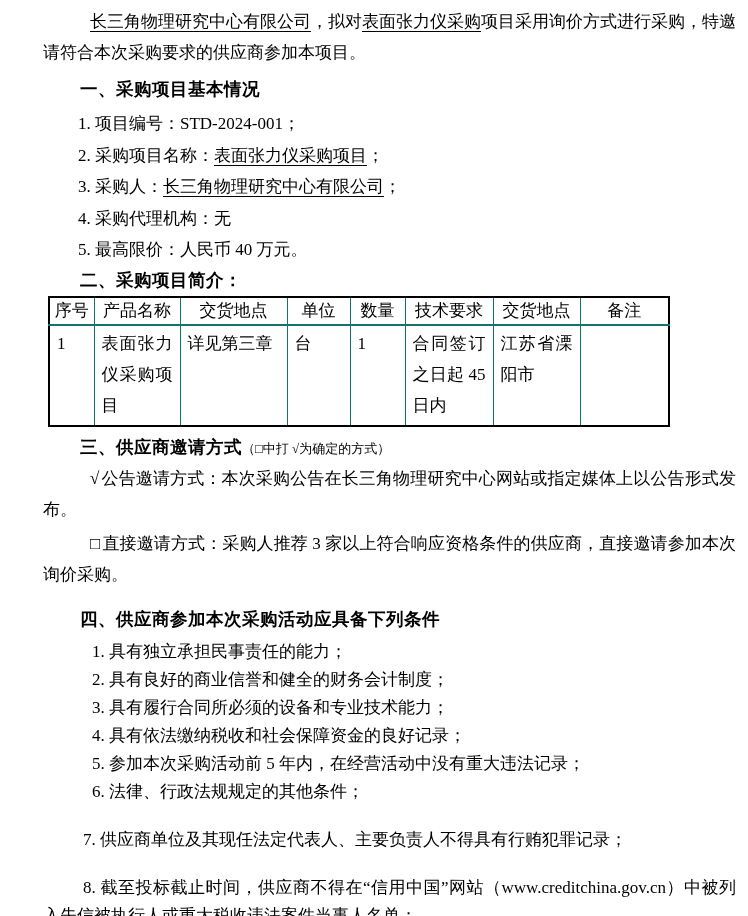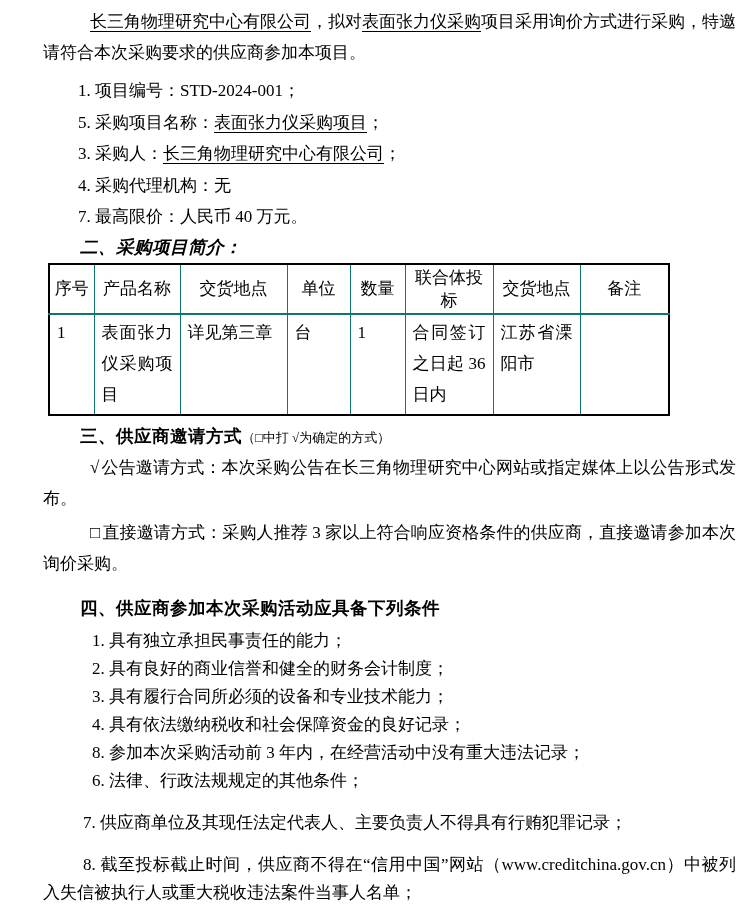--- a/index.html
+++ b/index.html
@@ -22,21 +22,21 @@
     padding-left: 37px; margin-top: 10px; letter-spacing: 0.5px;
   }
   .sec-heading .note {
     font-family: "Liberation Serif", "DejaVu Serif", serif;
     font-weight: normal; font-size: 13px; letter-spacing: 0;
   }
 
   .s1-items { margin-top: 7px; }
   .s1-item { line-height: 31.5px; padding-left: 35px; }
 
-  .sec2-heading { margin-top: 3px; font-style: italic; }
+  .sec2-heading { margin-top: 3px; }
 
   table.spec {
     border-collapse: collapse; table-layout: fixed; width: 620px;
     margin: 4px 0 0 5px; font-size: 17px;
     border: 2px solid #000;
   }
   table.spec th, table.spec td { border: 1px solid #0f766e; }
   table.spec thead th {
     font-weight: normal; text-align: center;
     height: 28px; padding: 1px 2px; border-bottom-width: 2px;
@@ -51,36 +51,37 @@
   .option {
     line-height: 31px; text-indent: 47px; text-align: justify;
     margin-top: 3px;
   }
   .option .mark { margin-right: 2px; }
 
   .sec4-heading { margin-top: 18px; }
 
   .s4-items { margin-top: 7px; }
   .s4-item { line-height: 28px; text-indent: 49px; text-align: justify; }
-  .s4-item.alt { text-indent: 40px; margin-top: 14px; }
+  .s4-item.alt { text-indent: 40px; margin-top: 20px; }
 </style>
 </head>
 <body>
 
 <div class="page">
 
   <p class="intro"><span class="u">长三角物理研究中心有限公司</span><span>，拟对</span><span class="u">表面张力仪采购</span><span>项目采用询价方式进行采购，特邀请符合本次采购要求的供应商参加本项目。</span></p>
 
+  <h2 class="sec-heading">一、采购项目基本情况</h2>
 
   <div class="s1-items">
     <p class="s1-item"><span>1. 项目编号：STD-2024-001；</span><span class="u"></span><span></span></p>
-    <p class="s1-item"><span>5. 采购项目名称：</span><span class="u">表面张力仪采购项目</span><span>；</span></p>
+    <p class="s1-item"><span>2. 采购项目名称：</span><span class="u">表面张力仪采购项目</span><span>；</span></p>
     <p class="s1-item"><span>3. 采购人：</span><span class="u">长三角物理研究中心有限公司</span><span>；</span></p>
     <p class="s1-item"><span>4. 采购代理机构：无</span><span class="u"></span><span></span></p>
-    <p class="s1-item"><span>7. 最高限价：人民币 40 万元。</span><span class="u"></span><span></span></p>
+    <p class="s1-item"><span>5. 最高限价：人民币 40 万元。</span><span class="u"></span><span></span></p>
   </div>
 
   <h2 class="sec-heading sec2-heading">二、采购项目简介：</h2>
 
   <table class="spec">
     <colgroup>
       <col style="width:45px">
         <col style="width:86px">
         <col style="width:107px">
         <col style="width:63px">
@@ -89,52 +90,52 @@
         <col style="width:87px">
         <col style="width:89px">
     </colgroup>
     <thead>
       <tr>
         <th>序号</th>
         <th>产品名称</th>
         <th>交货地点</th>
         <th>单位</th>
         <th>数量</th>
-        <th>联合体投标</th>
+        <th>技术要求</th>
         <th>交货地点</th>
         <th>备注</th>
       </tr>
     </thead>
     <tbody>
       <tr>
         <td>1</td>
         <td>表面张力仪采购项目</td>
         <td>详见第三章</td>
         <td>台</td>
         <td>1</td>
-        <td>合同签订之日起 36 日内</td>
+        <td>合同签订之日起 45 日内</td>
         <td>江苏省溧阳市</td>
         <td></td>
       </tr>
     </tbody>
   </table>
 
   <h2 class="sec-heading sec3-heading"><span>三、供应商邀请方式</span><span class="note">（□中打 √为确定的方式）</span></h2>
 
   <p class="option"><span class="mark">√</span><span>公告邀请方式：本次采购公告在长三角物理研究中心网站或指定媒体上以公告形式发布。</span></p>
 
   <p class="option"><span class="mark">□</span><span>直接邀请方式：采购人推荐 3 家以上符合响应资格条件的供应商，直接邀请参加本次询价采购。</span></p>
 
   <h2 class="sec-heading sec4-heading">四、供应商参加本次采购活动应具备下列条件</h2>
 
   <div class="s4-items">
     <p class="s4-item">1. 具有独立承担民事责任的能力；</p>
     <p class="s4-item">2. 具有良好的商业信誉和健全的财务会计制度；</p>
     <p class="s4-item">3. 具有履行合同所必须的设备和专业技术能力；</p>
     <p class="s4-item">4. 具有依法缴纳税收和社会保障资金的良好记录；</p>
-    <p class="s4-item">8. 参加本次采购活动前 3 年内，在经营活动中没有重大违法记录；</p>
+    <p class="s4-item">5. 参加本次采购活动前 5 年内，在经营活动中没有重大违法记录；</p>
     <p class="s4-item">6. 法律、行政法规规定的其他条件；</p>
     <p class="s4-item alt">7. 供应商单位及其现任法定代表人、主要负责人不得具有行贿犯罪记录；</p>
     <p class="s4-item alt">8. 截至投标截止时间，供应商不得在“信用中国”网站（www.creditchina.gov.cn）中被列入失信被执行人或重大税收违法案件当事人名单；</p>
     <p class="s4-item alt"><span>9. 本次投标</span><span class="u">不接受</span><span>联合体投标。</span></p>
   </div>
 
 </div>
 
 </body></html>

